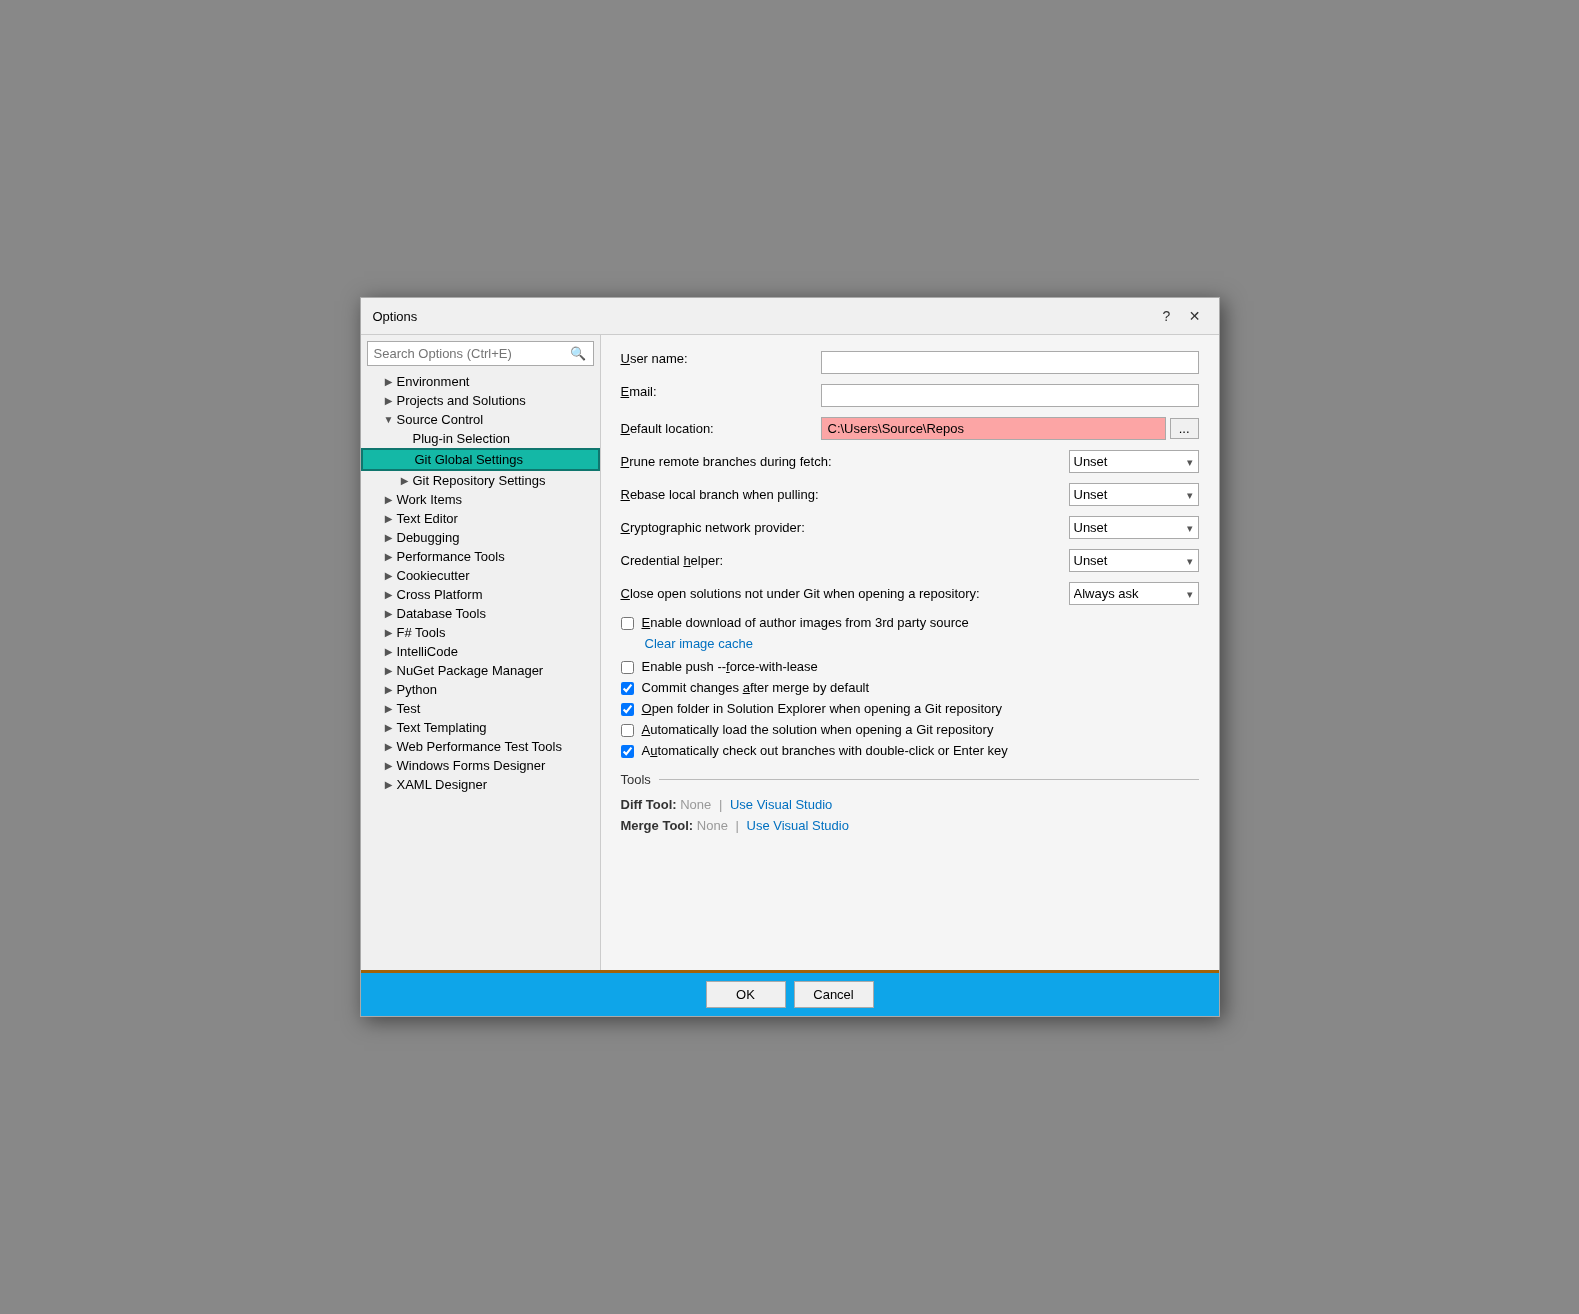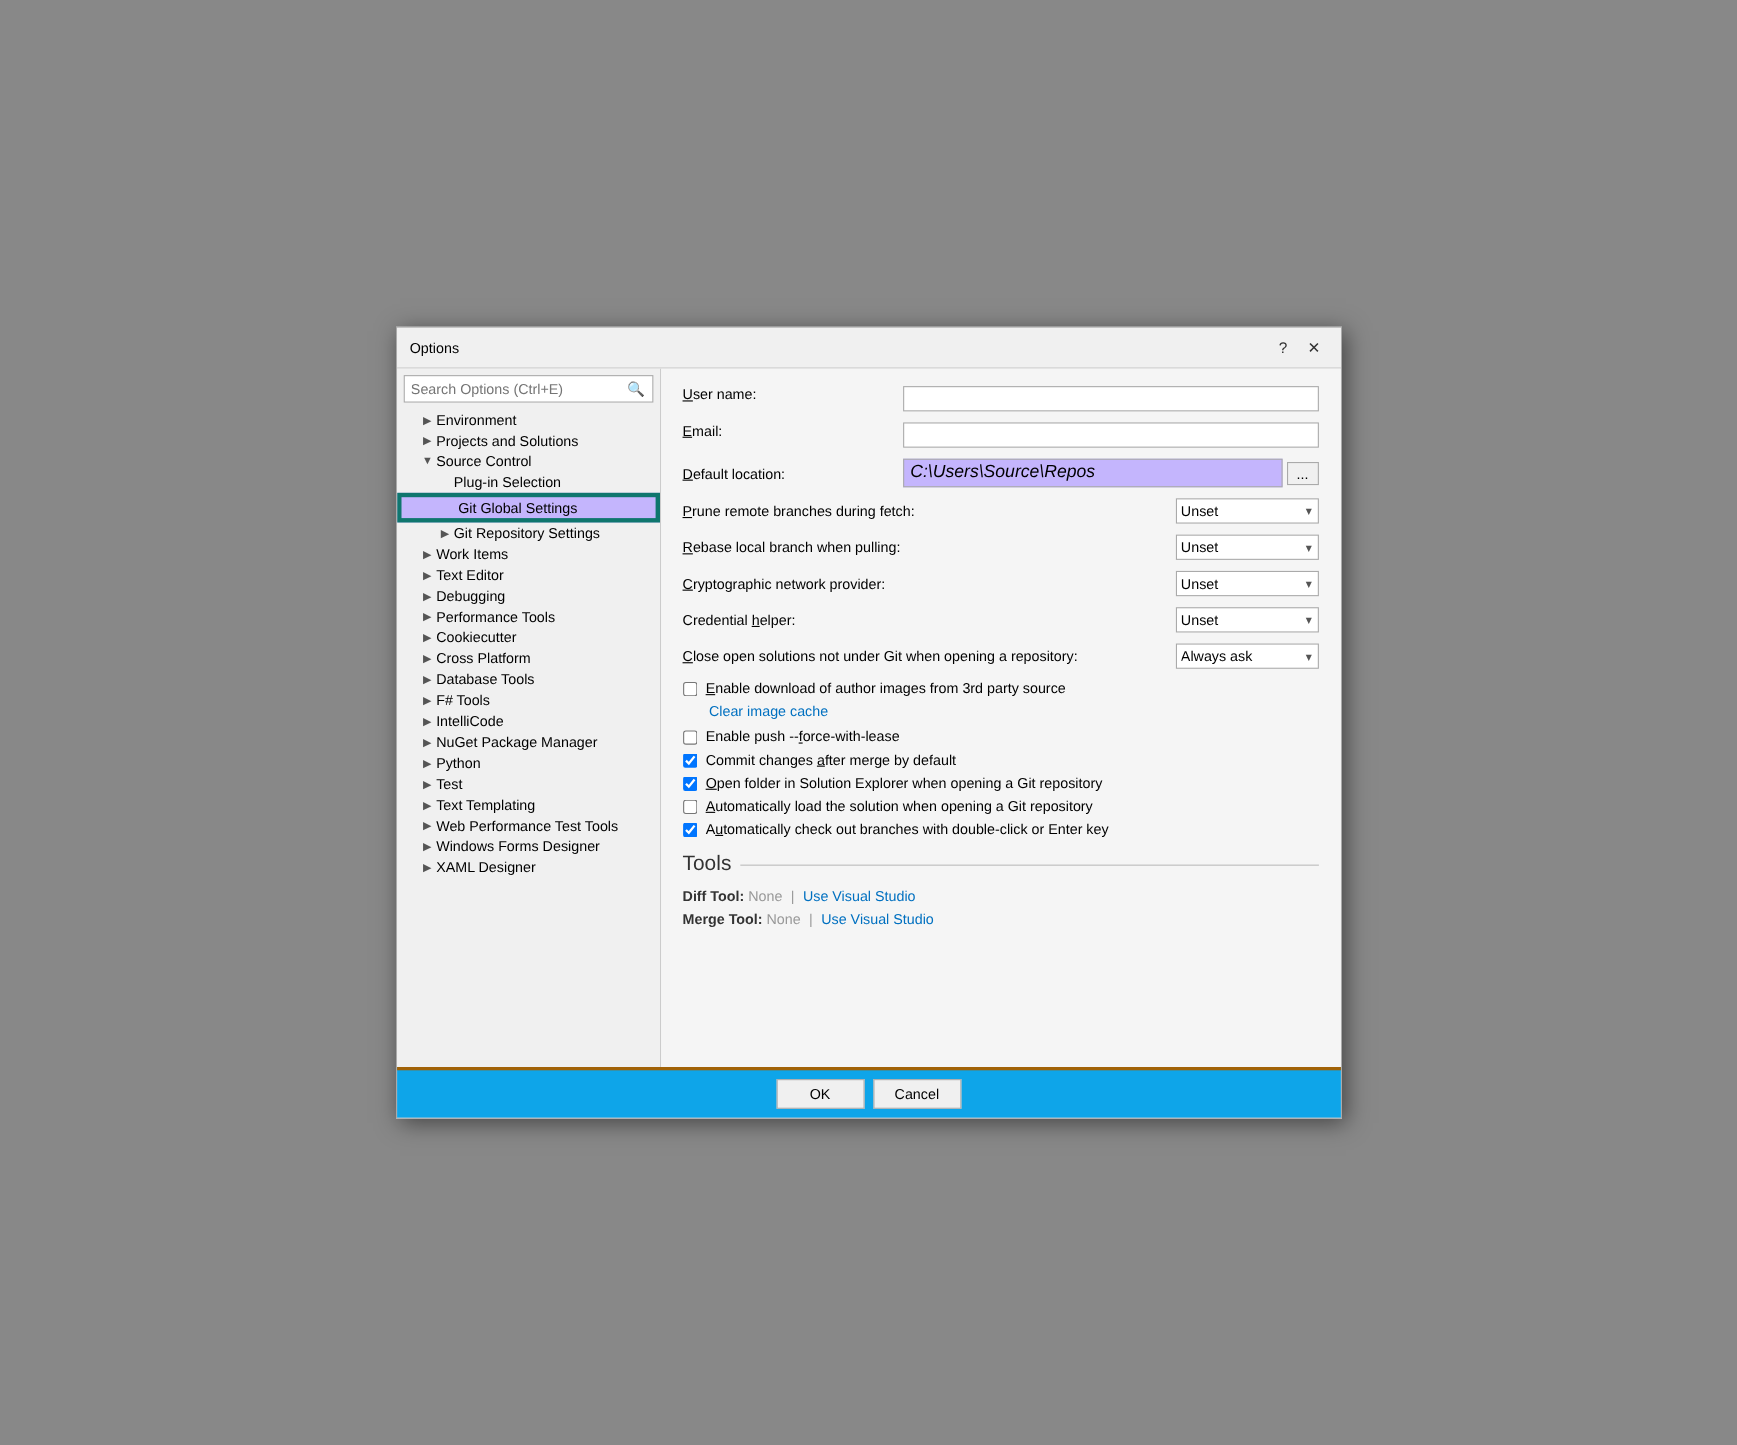--- a/index.html
+++ b/index.html
@@ -94,22 +94,22 @@
       padding: 2px 0;
     }
     .tree-item {
       display: flex;
       align-items: center;
       padding: 2px 4px;
       cursor: pointer;
       white-space: nowrap;
     }
     .tree-item.highlighted {
-      background: #c4b5fd;
-      border: 4px solid #0f766e;
+      background: #14b8a6;
+      border: 2px solid #0f766e;
     }
     .tree-arrow {
       width: 16px;
       font-size: 10px;
       color: #555;
       display: inline-flex;
       align-items: center;
       justify-content: center;
       flex-shrink: 0;
     }
@@ -150,26 +150,25 @@
       align-items: center;
       margin-bottom: 10px;
     }
     .location-label {
       width: 200px;
       flex-shrink: 0;
     }
     .location-input {
       flex: 1;
       border: 1px solid #aaa;
-      background: #c4b5fd;
+      background: #fca5a5;
       padding: 3px 6px;
-      font-size: 16px;
+      font-size: 13px;
       font-family: 'Segoe UI', sans-serif;
       outline: none;
-      font-style: italic;
     }
     .browse-btn {
       margin-left: 4px;
       border: 1px solid #aaa;
       background: #f0f0f0;
       padding: 2px 8px;
       cursor: pointer;
       font-size: 13px;
     }
     .dropdown-row {
@@ -221,21 +220,21 @@
     .link-blue {
       color: #0070c0;
       cursor: pointer;
       text-decoration: none;
     }
     .section-divider {
       display: flex;
       align-items: center;
       margin: 14px 0 10px 0;
       color: #333;
-      font-size: 19px;
+      font-size: 13px;
     }
     .section-divider::after {
       content: '';
       flex: 1;
       height: 1px;
       background: #bbb;
       margin-left: 8px;
     }
     .tools-row {
       margin-bottom: 6px;

